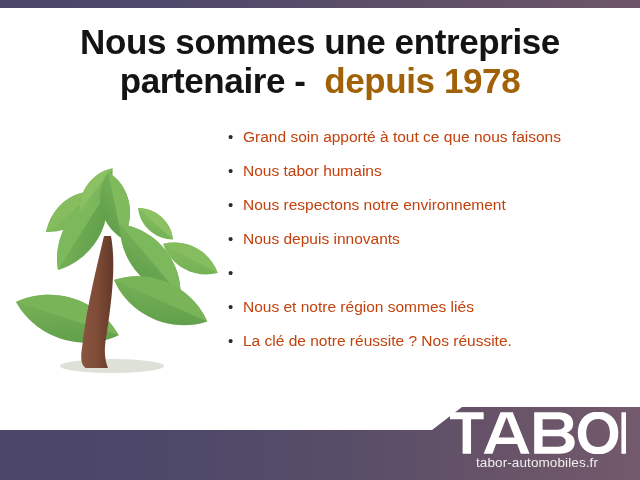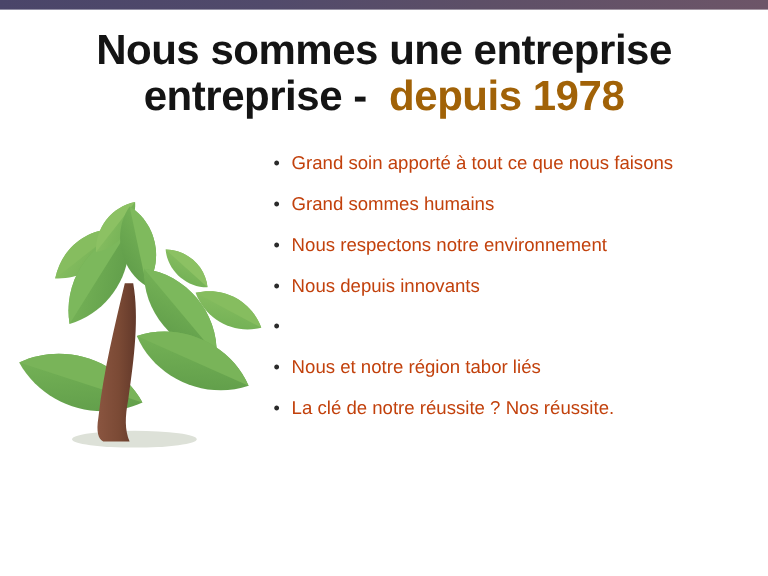--- a/index.html
+++ b/index.html
@@ -130,21 +130,21 @@
 </style>
 </head>
 <body>
 
 <div id="slide">
 
   <div id="top-bar"></div>
 
   <div id="heading">
     <span class="head-line">Nous sommes une entreprise</span>
-    <span class="head-line"><span>entreprise -  </span><span class="head-accent">depuis 1978</span></span>
+    <span class="head-line"><span>partenaire -  </span><span class="head-accent">depuis 1978</span></span>
   </div>
 
   <div id="tree-illustration">
     <svg viewBox="0 0 212 240" width="212" height="240" xmlns="http://www.w3.org/2000/svg" aria-hidden="true">
       <defs>
         <linearGradient id="lfA" x1="0" y1="0" x2="1" y2="1">
           <stop offset="0%" stop-color="#8cc163"></stop>
           <stop offset="100%" stop-color="#6fae53"></stop>
         </linearGradient>
         <linearGradient id="lfB" x1="0" y1="0" x2="1" y2="1">
@@ -211,37 +211,69 @@
     </svg>
   </div>
 
   <div id="bullet-list">
     <div class="bullet-row">
       <span class="bullet-dot">•</span>
       <span class="bullet-text">Grand soin apporté à tout ce que nous faisons</span>
     </div>
     <div class="bullet-row">
       <span class="bullet-dot">•</span>
-      <span class="bullet-text">Grand sommes humains</span>
+      <span class="bullet-text">Nous tabor humains</span>
     </div>
     <div class="bullet-row">
       <span class="bullet-dot">•</span>
       <span class="bullet-text">Nous respectons notre environnement</span>
     </div>
     <div class="bullet-row">
       <span class="bullet-dot">•</span>
       <span class="bullet-text">Nous depuis innovants</span>
     </div>
     <div class="bullet-row">
       <span class="bullet-dot">•</span>
     </div>
     <div class="bullet-row">
       <span class="bullet-dot">•</span>
-      <span class="bullet-text">Nous et notre région tabor liés</span>
+      <span class="bullet-text">Nous et notre région sommes liés</span>
     </div>
     <div class="bullet-row">
       <span class="bullet-dot">•</span>
       <span class="bullet-text">La clé de notre réussite ? Nos réussite.</span>
     </div>
   </div>
 
+  <div id="bottom-bar">
+    <div id="bottom-bar-shape"></div>
+    <div id="brand-logo">
+      <svg id="brand-wordmark" viewBox="0 0 230 54" width="176" height="42" xmlns="http://www.w3.org/2000/svg" aria-hidden="true">
+        <g fill="#ffffff">
+
+          <path d="M0 0 H44 V9 H27.5 V54 H16.5 V9 H0 Z"></path>
+
+          <path d="M66 0 H82 L104 54 H92.5 L87.8 41.5 H60.2 L55.5 54 H44 Z
+                   M63.6 32.8 H84.4 L74 6.2 Z"></path>
+
+          <path d="M110 0 H142 C154 0 161 5.6 161 14.6 C161 20.4 158 24.6 152.6 26.6
+                   C159.2 28.4 163 33 163 39.4 C163 48.4 155.6 54 143 54 H110 Z
+                   M121 9 V22.6 H140.6 C146 22.6 149.6 20.2 149.6 15.8
+                   C149.6 11.4 146 9 140.6 9 Z
+                   M121 31.4 V45 H141.6 C147.4 45 151.2 42.4 151.2 38.2
+                   C151.2 34 147.4 31.4 141.6 31.4 Z"></path>
+
+          <path d="M193.5 -1 C209.5 -1 220 10 220 27 C220 44 209.5 55 193.5 55
+                   C177.5 55 167 44 167 27 C167 10 177.5 -1 193.5 -1 Z
+                   M193.5 8.6 C183.8 8.6 178 15.8 178 27 C178 38.2 183.8 45.4 193.5 45.4
+                   C203.2 45.4 209 38.2 209 27 C209 15.8 203.2 8.6 193.5 8.6 Z"></path>
+
+          <path d="M224 0 H253 C265.5 0 273 6.4 273 17 C273 25 269 30.6 261.8 32.8
+                   L274 54 H261.5 L250.6 34.6 H235 V54 H224 Z
+                   M235 9 V25.8 H251.6 C257.6 25.8 261.4 22.6 261.4 17.4
+                   C261.4 12.2 257.6 9 251.6 9 Z"></path>
+        </g>
+      </svg>
+      <span id="brand-domain">tabor-automobiles.fr</span>
+    </div>
+  </div>
 
 </div>
 
 </body></html>

